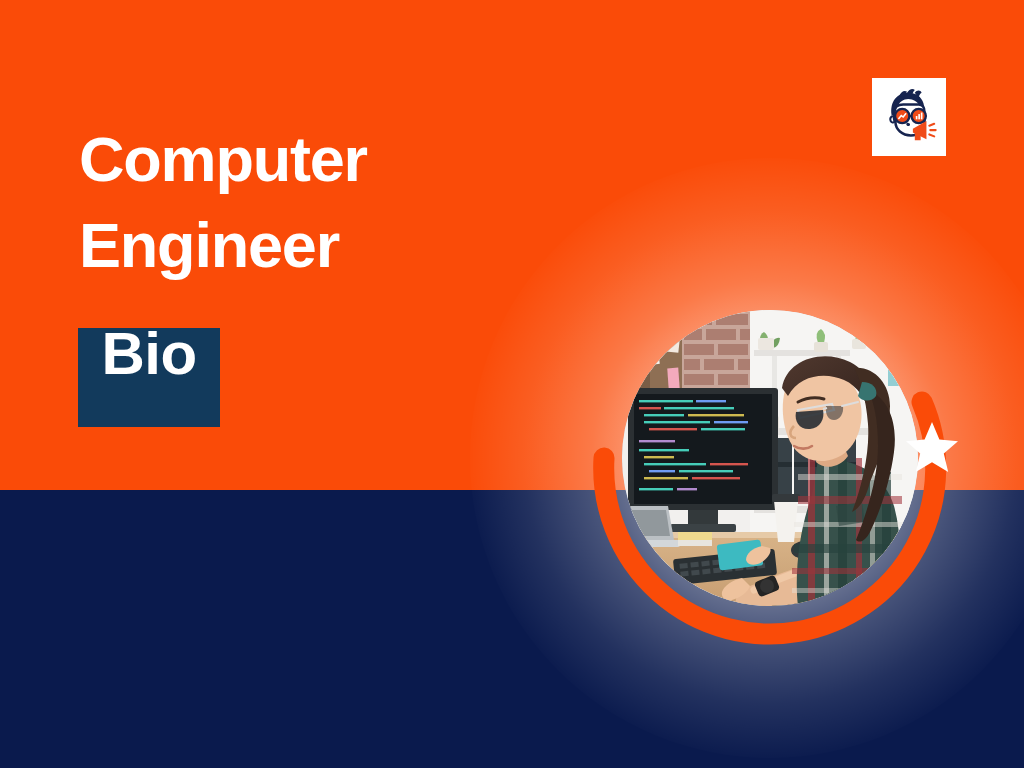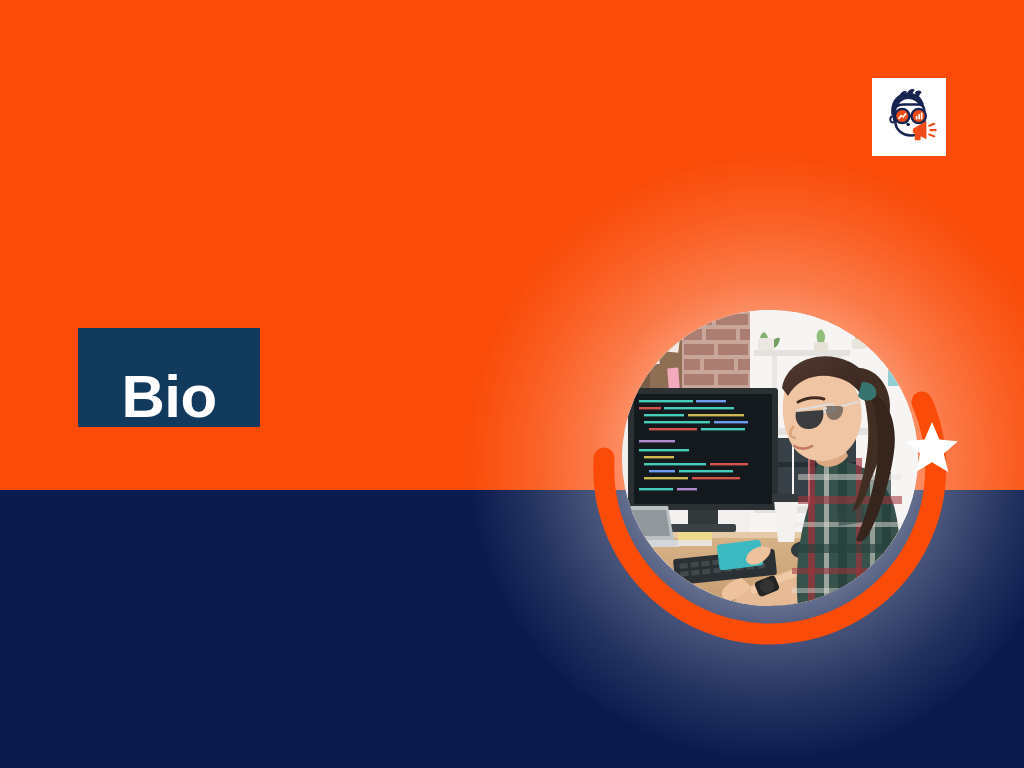--- a/index.html
+++ b/index.html
@@ -54,24 +54,24 @@
     font-weight: bold;
     line-height: 1.36;
     letter-spacing: -1.2px;
     white-space: pre-line;
   }
 
   
   .badge {
     position: absolute;
     left: 78px; top: 328px;
-    width: 182px; height: 99px;
+    width: 142px; height: 99px;
     background: #123A5C;
     display: flex;
-    align-items: flex-end;
+    align-items: flex-start;
     justify-content: center;
   }
   .badge-text {
     color: #ffffff;
     font-size: 60px;
     font-weight: bold;
     letter-spacing: -0.5px;
     line-height: 1;
     margin-top: -4px;
   }
@@ -119,20 +119,22 @@
 </style>
 </head>
 <body>
 
 <div id="stage">
 
   <div class="band-top"></div>
   <div class="band-bottom"></div>
   <div class="bloom"></div>
 
+  <div class="headline">Computer
+Engineer</div>
 
   <div class="badge">
     <span class="badge-text">Bio</span>
   </div>
 
   <div class="logo">
     <span>
       <svg width="62" height="62" viewBox="0 0 64 64">
 
         <path d="M14 30 C12 16 20 7 31 7 C39 7 45 11 47 18 C48 22 48 27 47 31 L44 30 C45 22 42 16 35 14

